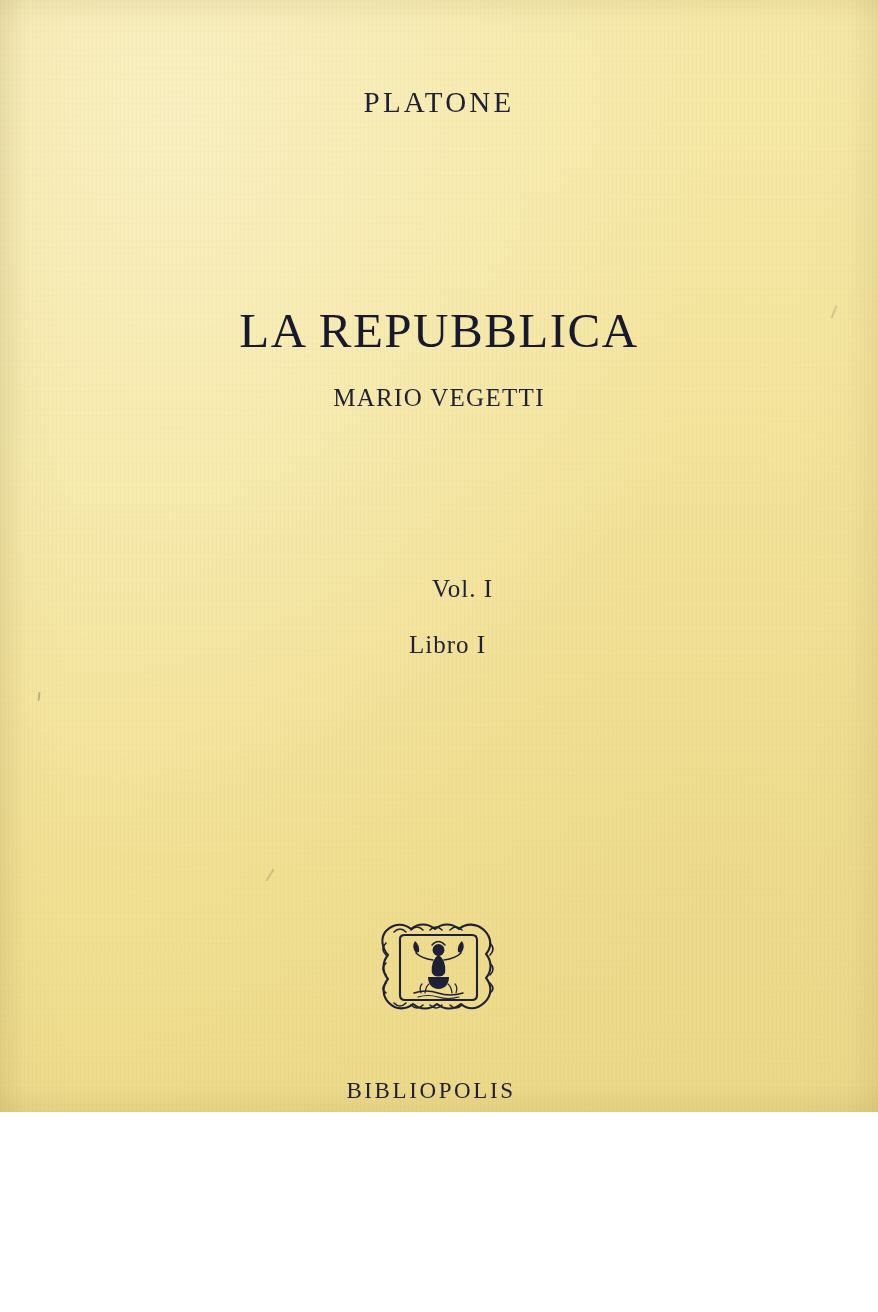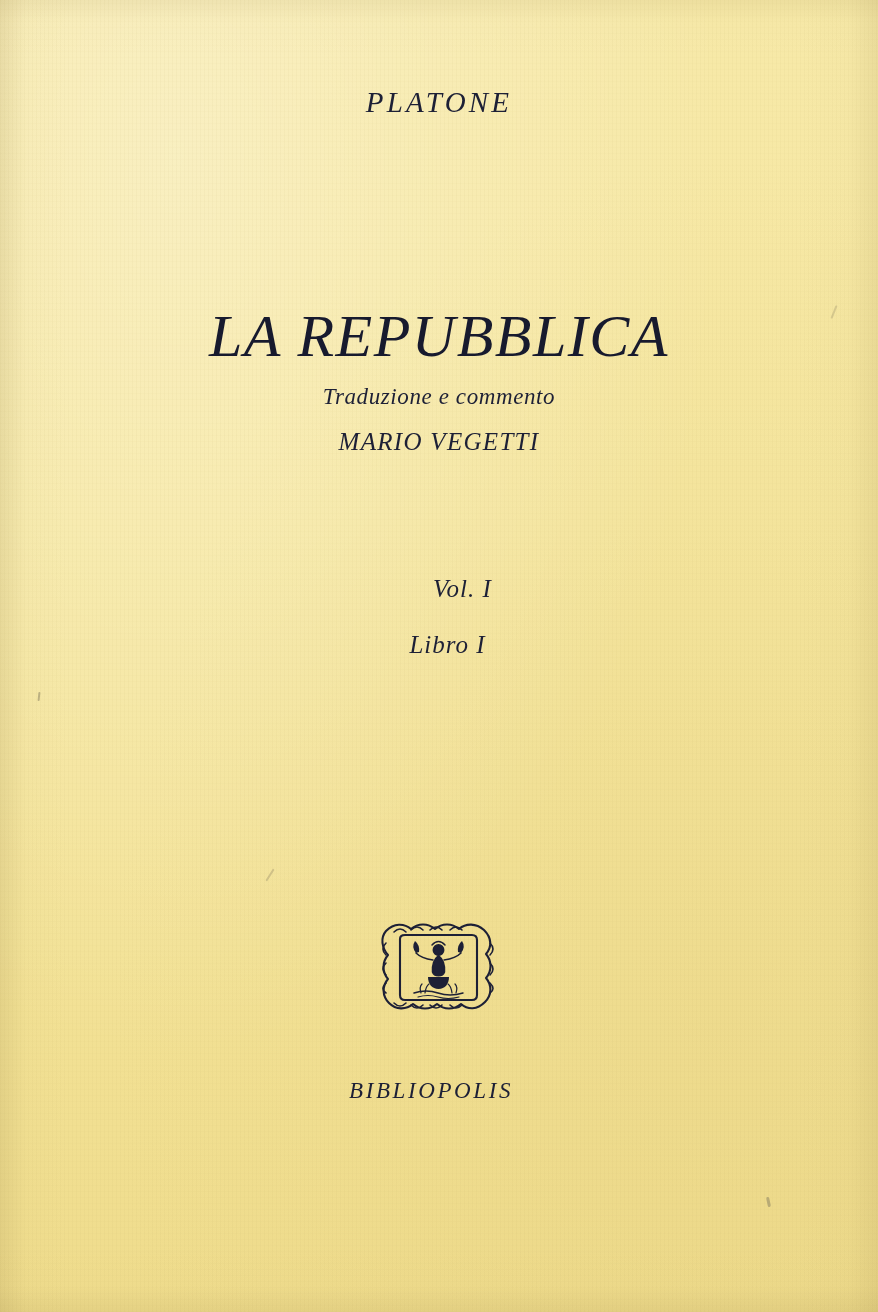--- a/index.html
+++ b/index.html
@@ -10,28 +10,27 @@
   body {
     width: 878px;
     height: 1312px;
     overflow: hidden;
     font-family: "Liberation Serif", serif;
   }
 
   .cover {
     position: relative;
     width: 878px;
-    height: 1312px;
+    height: 1112px;
     box-sizing: border-box;
     background:
       radial-gradient(ellipse at 20% 12%, rgba(255,255,255,0.30) 0%, rgba(255,255,255,0) 55%),
       radial-gradient(ellipse at 82% 78%, rgba(227,205,125,0.30) 0%, rgba(227,205,125,0) 60%),
       linear-gradient(180deg, #f7e9a8 0%, #f6e7a0 40%, #f3e296 72%, #efdc8c 100%);
       overflow: hidden;
-      font-style: italic;
   }
 
   
   .grain {
     position: absolute;
     inset: 0;
     background-image:
       repeating-linear-gradient(90deg, rgba(180,160,90,0.055) 0px, rgba(180,160,90,0.055) 1px, rgba(255,255,255,0) 1px, rgba(255,255,255,0) 4px),
       repeating-linear-gradient(0deg, rgba(190,170,100,0.035) 0px, rgba(190,170,100,0.035) 1px, rgba(255,255,255,0) 1px, rgba(255,255,255,0) 6px);
     pointer-events: none;
@@ -64,21 +63,21 @@
     letter-spacing: 3.2px;
     font-weight: 400;
     color: #1d2036;
   }
 
   .title {
     position: absolute;
     top: 302px;
     left: 0;
     right: 0;
-    font-size: 60px;
+    font-size: 49px;
     letter-spacing: 1.5px;
     color: #171a2e;
   }
 
   .subtitle-block {
     position: absolute;
     top: 385px;
     left: 0;
     right: 0;
     line-height: 1.0;
@@ -152,21 +151,20 @@
   <div class="grain"></div>
   <div class="edge-shade"></div>
 
   <div class="content">
 
     <div class="author">PLATONE</div>
 
     <div class="title">LA REPUBBLICA</div>
 
     <div class="subtitle-block">
-      <div class="sub-line1">Traduzione e commento</div>
       <div class="editor-name">MARIO VEGETTI</div>
     </div>
 
     <div class="volume-block">
       <div class="volume">Vol. I</div>
       <div class="book">Libro I</div>
     </div>
 
     <div class="logo-wrap">
       <svg width="150" height="140" viewBox="0 0 150 140">

